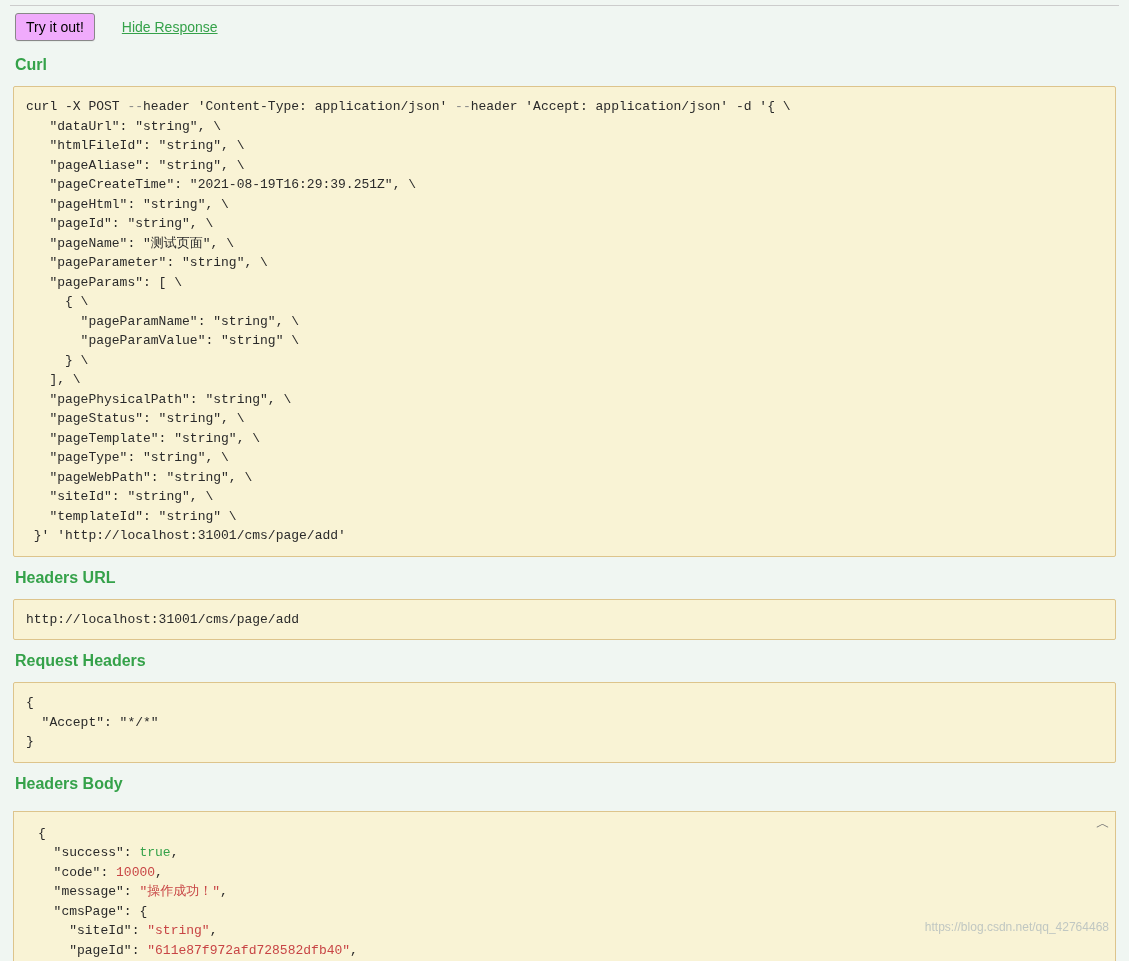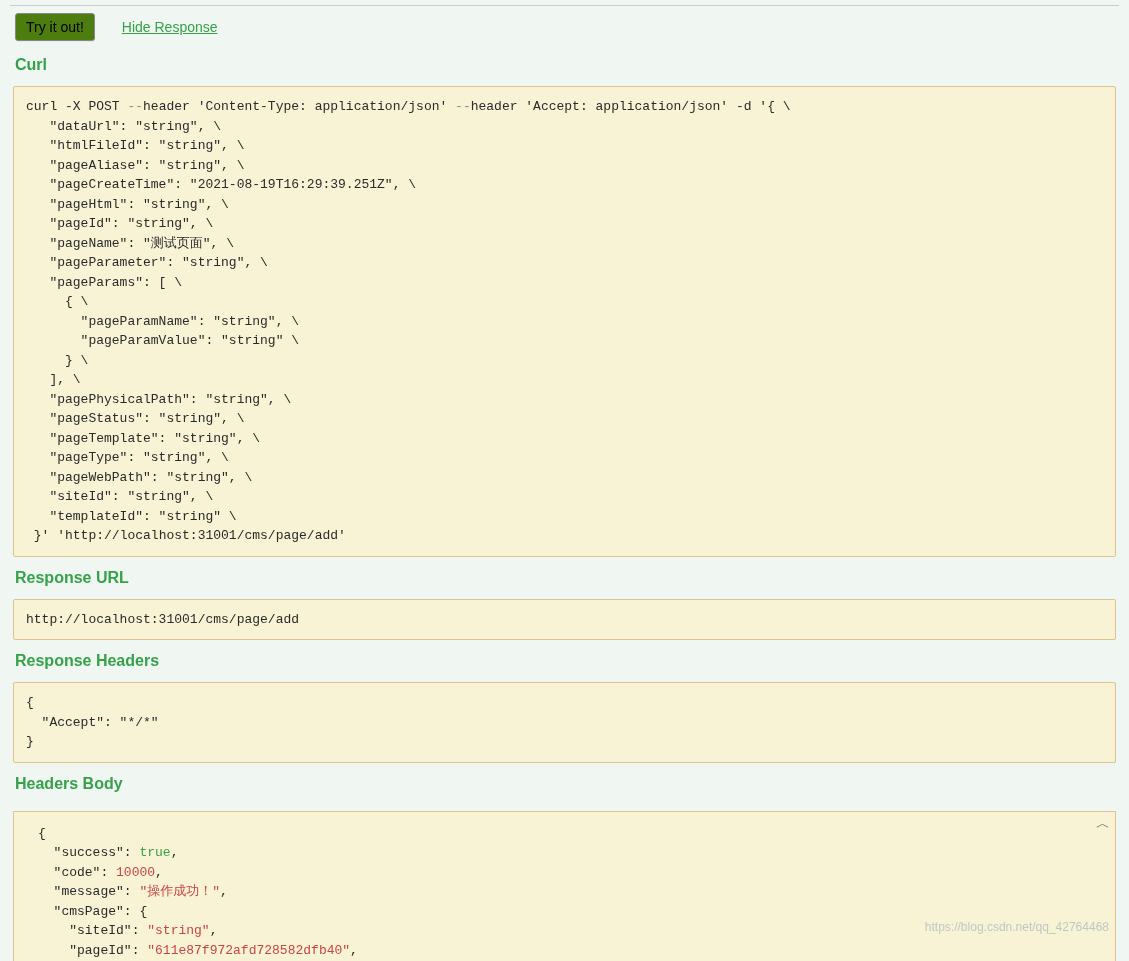--- a/index.html
+++ b/index.html
@@ -11,21 +11,21 @@
     padding: 5px 10px 0 10px;
   }
   .top-bar {
     display: flex;
     align-items: center;
     gap: 15px;
     border-top: 1px solid #ccc;
     padding: 7px 5px;
   }
   .try-btn {
-    background: #4d7c0f;
+    background: #f0abfc;
     border: 1px solid #888;
     border-radius: 3px;
     padding: 5px 10px;
     font-size: 14px;
     cursor: pointer;
     box-shadow: 0 1px 1px rgba(0,0,0,0.05);
   }
   .hide-link {
     color: #35a24a;
     text-decoration: underline;
@@ -114,24 +114,24 @@
    ], \
    "pagePhysicalPath": "string", \
    "pageStatus": "string", \
    "pageTemplate": "string", \
    "pageType": "string", \
    "pageWebPath": "string", \
    "siteId": "string", \
    "templateId": "string" \
  }' 'http://localhost:31001/cms/page/add'</pre>
 
-<div class="section-title">Response URL</div>
+<div class="section-title">Headers URL</div>
 <pre class="code-box">http://localhost:31001/cms/page/add</pre>
 
-<div class="section-title">Response Headers</div>
+<div class="section-title">Request Headers</div>
 <pre class="code-box">{
   "Accept": "*/*"
 }</pre>
 
 <div class="section-title">Headers Body</div>
 <div class="response-wrapper">
   <div class="scroll-up">︿</div>
   <pre class="code-box" id="resp-block">{
   <span class="tok-key">"success"</span>: <span class="tok-true">true</span>,
   <span class="tok-key">"code"</span>: <span class="tok-num">10000</span>,

